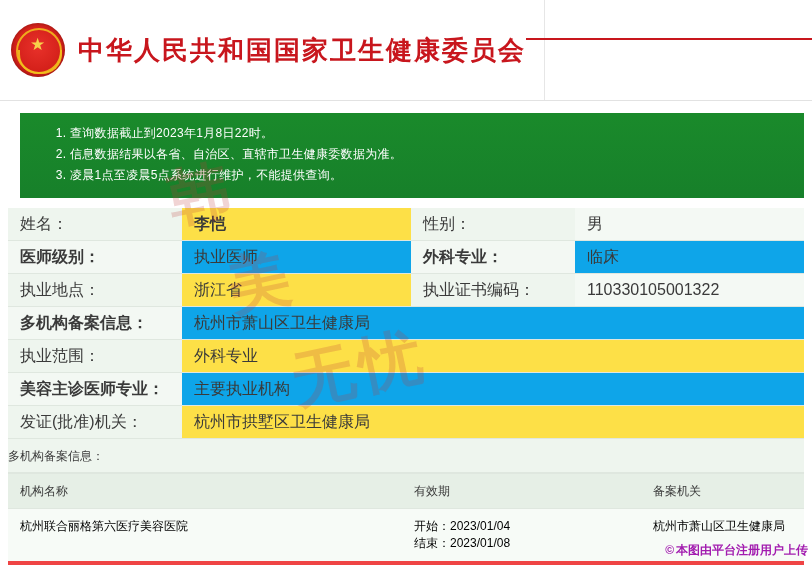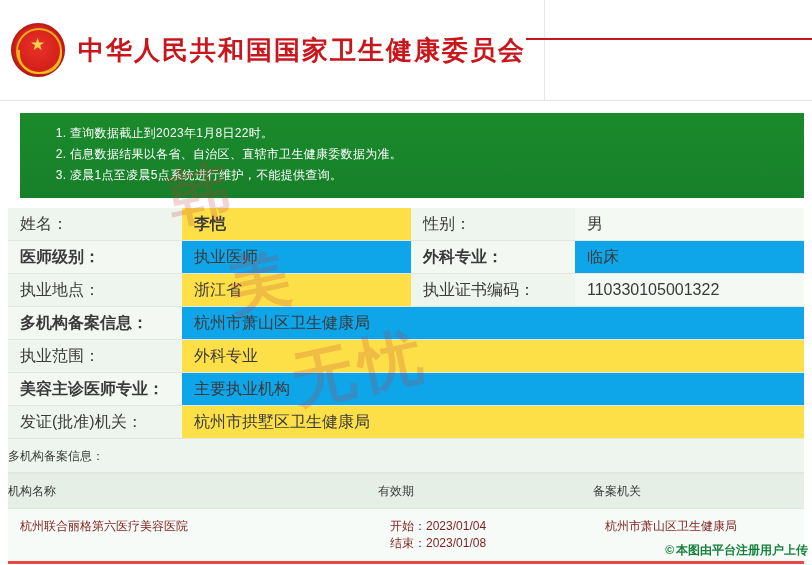--- a/index.html
+++ b/index.html
@@ -136,31 +136,31 @@
     border-collapse:collapse;
     table-layout:fixed;
   }
   .rec-table th{
     background:#e6efe6;
     font-weight:normal;
     text-align:left;
     font-size:12px;
     color:#3a3a3a;
     height:34px;
-    padding:0 0;
+    padding:0 12px;
     border-bottom:1px solid #dfe7df;
     border-top:1px solid #dfe7df;
   }
   .rec-table td{
     font-size:12px;
-    color:#7f1d1d;
+    color:#000000;
     padding:9px 12px;
     vertical-align:top;
     background:#f7fbf7;
-    border-bottom:3px solid #ef4444;
+    border-bottom:5px solid #ef4444;
     line-height:17px;
   }
   .rec-table .c1{width:370px;}
   .rec-table .c2{width:215px;}
   
   .wm{
     position:absolute;
     pointer-events:none;
     color:rgba(190,60,60,.22);
     font-weight:bold;
@@ -169,21 +169,21 @@
     white-space:nowrap;
     user-select:none;
   }
   .wm-1{left:168px;top:152px;font-size:62px;letter-spacing:6px;}
   .wm-2{left:228px;top:240px;font-size:62px;letter-spacing:6px;}
   .wm-3{left:292px;top:326px;font-size:62px;letter-spacing:6px;}
   .wm-corner{
     position:absolute;
     right:4px;bottom:6px;
     font-size:12px;
-    color:#15803d;
+    color:#a21caf;
     font-weight:bold;
     background:rgba(255,255,255,.0);
     white-space:nowrap;
     margin-top:12px;
   }
   .wm-corner .c{display:inline-block;margin-right:2px;font-size:12px;}
 </style>
 </head>
 <body>
 

